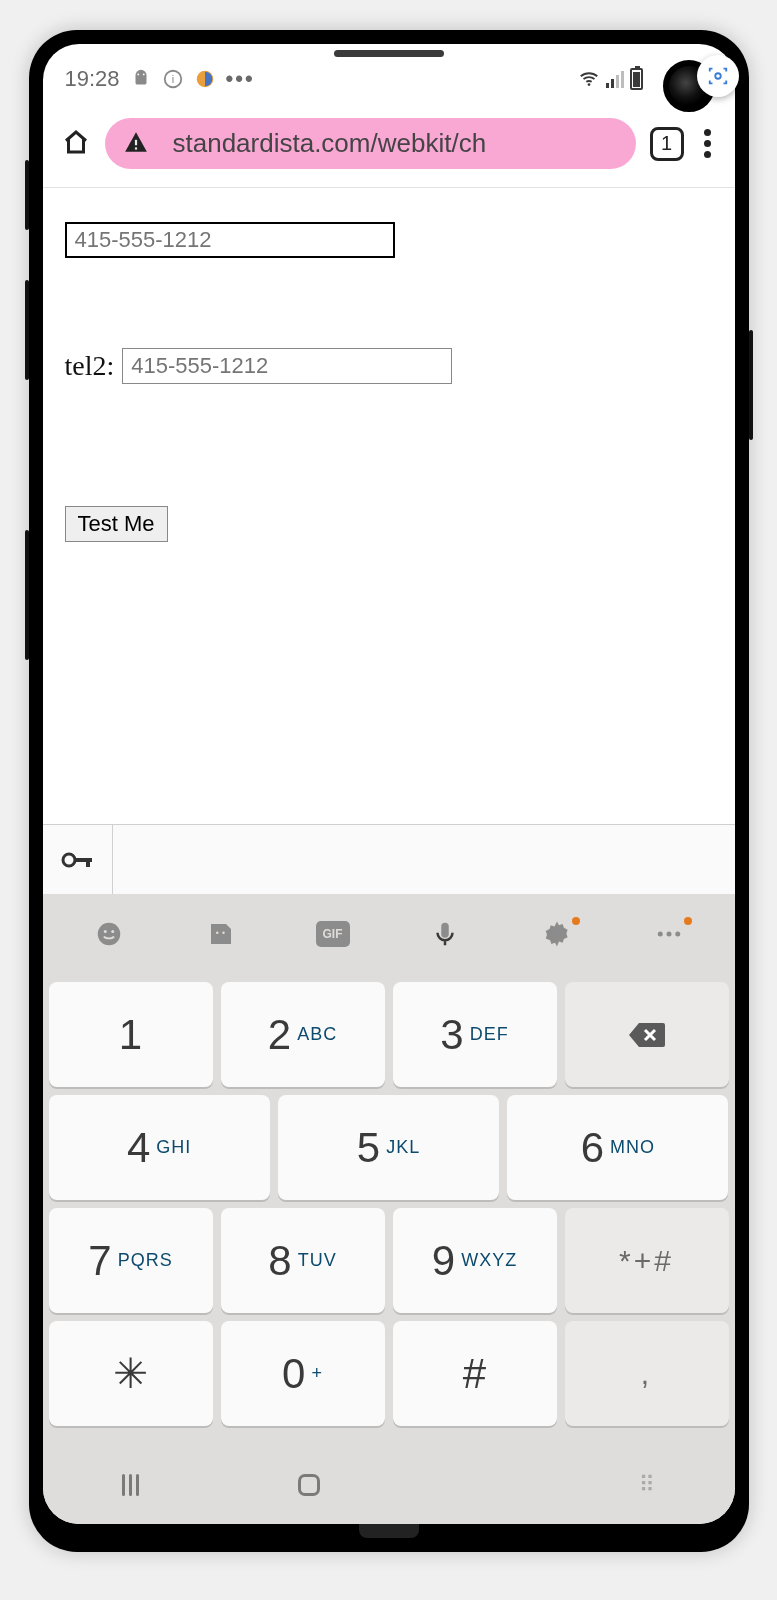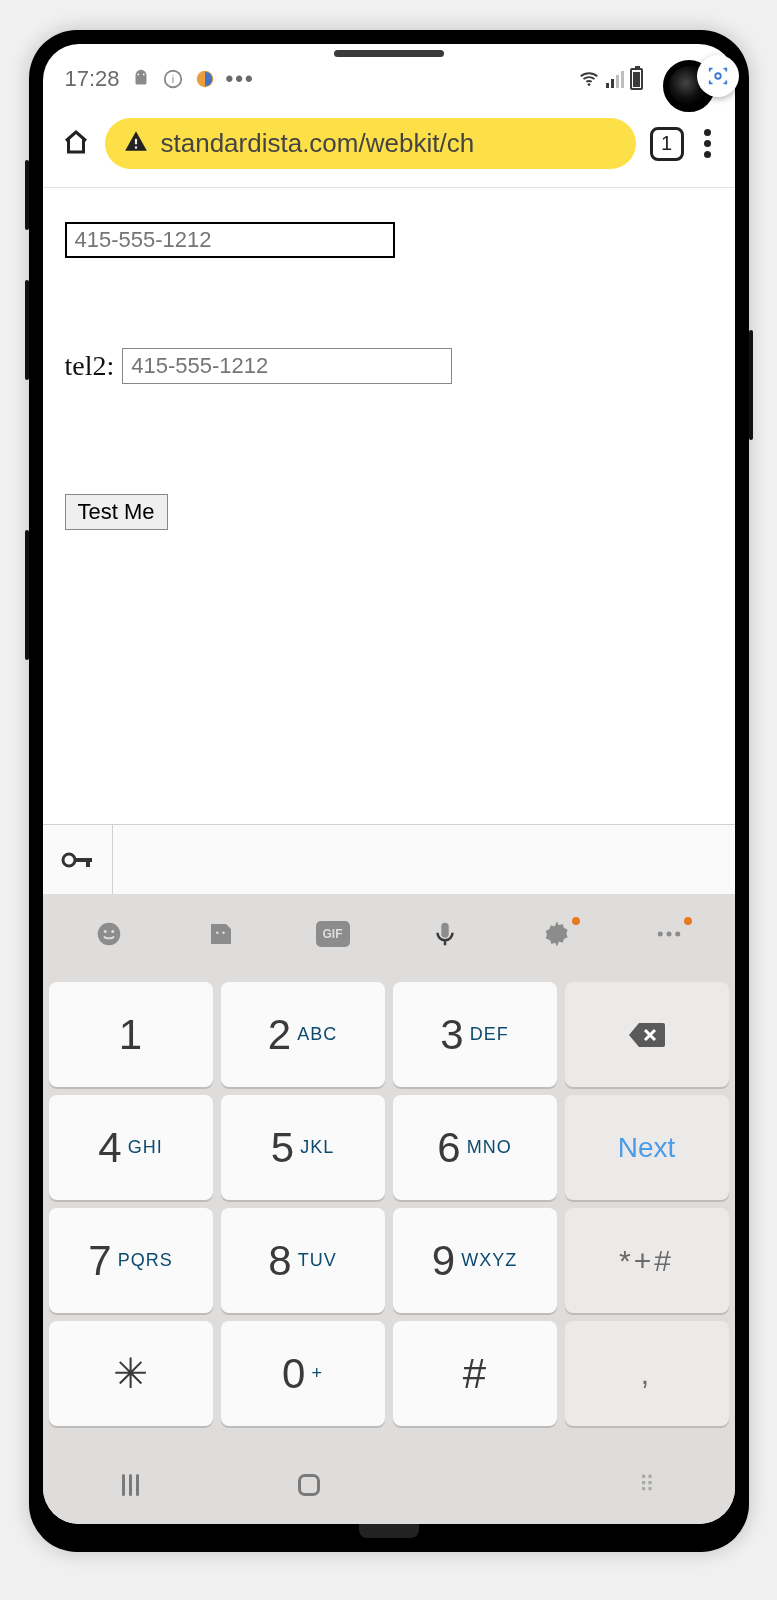--- a/index.html
+++ b/index.html
@@ -80,22 +80,22 @@
   .sig span:nth-child(3){height:13px;}
   .sig span:nth-child(4){height:17px;}
   
   .addr-row{
     display:flex;align-items:center;gap:14px;
     padding:14px 18px 18px 18px;
     border-bottom:1px solid #e3e3e3;
   }
   .home-ic svg{width:30px;height:30px;stroke:#222;fill:none;stroke-width:2.4;}
   .addr-pill{
-    flex:1;background:#fde047;border-radius:30px;
-    display:flex;align-items:flex-start;padding:10px 18px;gap:12px;
+    flex:1;background:#f9a8d4;border-radius:30px;
+    display:flex;align-items:center;padding:10px 18px;gap:24px;
   }
   .warn-ic svg{width:26px;height:26px;fill:#222;}
   .url{font-size:26px;color:#444;white-space:nowrap;overflow:hidden;}
   .tabbox{
     width:34px;height:34px;border:3px solid #222;border-radius:8px;
     display:flex;align-items:center;justify-content:center;
     font-size:20px;color:#222;font-weight:500;
   }
   .kebab{display:flex;flex-direction:column;gap:4px;padding:0 6px;}
   .kebab span{width:7px;height:7px;background:#222;border-radius:50%;}
@@ -112,21 +112,21 @@
   }
   .gap{height:90px;}
   .row2{display:flex;align-items:center;gap:8px;font-size:28px;}
   .tel-input2{
     width:330px;border:1px solid #888;padding:4px 8px;font-size:22px;
     color:#9a9a9a;font-family:Arial,sans-serif;
   }
   .gap2{height:110px;}
   .submit-btn{
     font-family:Arial,sans-serif;font-size:22px;
-    padding:4px 12px;border:1px solid #888;background:#efefef;
+    padding:4px 12px;border:1px solid #888;background:#efefef;margin-top:12px;
   }
   .spacer{flex:1;}
   
   .kbd-suggest{
     display:flex;border-top:1px solid #d0d0d0;background:#fafafa;height:70px;
   }
   .key-ic{
     width:70px;border-right:1px solid #d0d0d0;
     display:flex;align-items:center;justify-content:center;font-size:26px;
   }
@@ -177,21 +177,21 @@
   <div class="side-btn side-left2"></div>
   <div class="side-btn side-left3"></div>
   <div class="side-btn side-right"></div>
 
   <div class="screen">
     <div class="speaker"></div>
     <div class="camera"></div>
 
     <div class="status">
       <div class="status-left">
-        <span>17:28</span>
+        <span>19:28</span>
         <span class="ic android-ic">
           <svg viewBox="0 0 24 24">
               <path fill="#8a8a8a" d="M6 8a6 6 0 0112 0v8a2 2 0 01-2 2H8a2 2 0 01-2-2V8z"></path>
               <circle cx="9" cy="7" r="1" fill="#fff"></circle>
               <circle cx="15" cy="7" r="1" fill="#fff"></circle>
             </svg>
         </span>
         <span class="ic info-ic">
           <svg viewBox="0 0 24 24">
               <circle cx="12" cy="12" r="9" fill="none" stroke="#8a8a8a" stroke-width="2"></circle>
@@ -342,23 +342,20 @@
             <span class="key-sub">GHI</span>
           </div>
           <div class="key">
             <span class="key-num">5</span>
             <span class="key-sub">JKL</span>
           </div>
           <div class="key">
             <span class="key-num">6</span>
             <span class="key-sub">MNO</span>
           </div>
-          <div class="key key-gray">
-            <span class="key-next">Next</span>
-          </div>
         </div>
         <div class="krow">
           <div class="key">
             <span class="key-num">7</span>
             <span class="key-sub">PQRS</span>
           </div>
           <div class="key">
             <span class="key-num">8</span>
             <span class="key-sub">TUV</span>
           </div>

